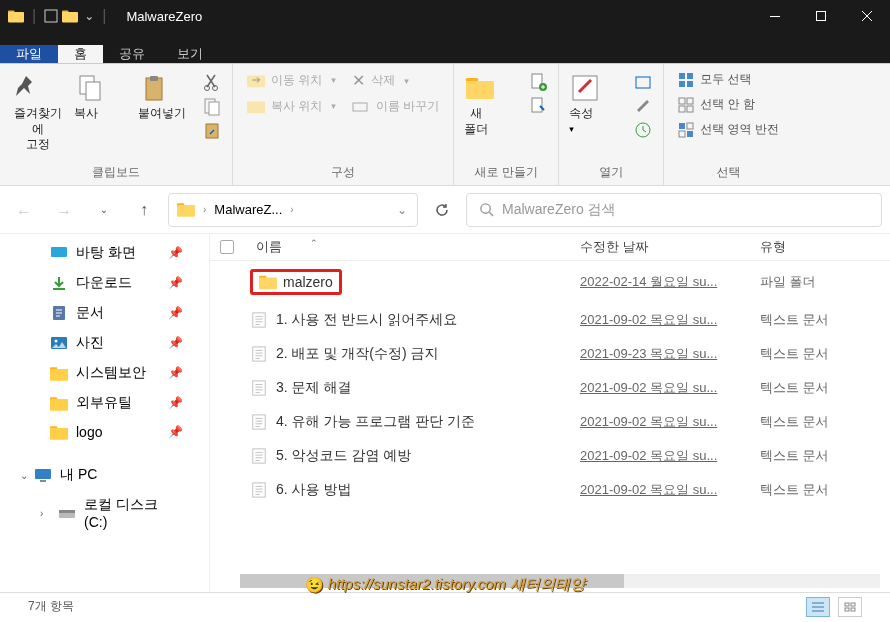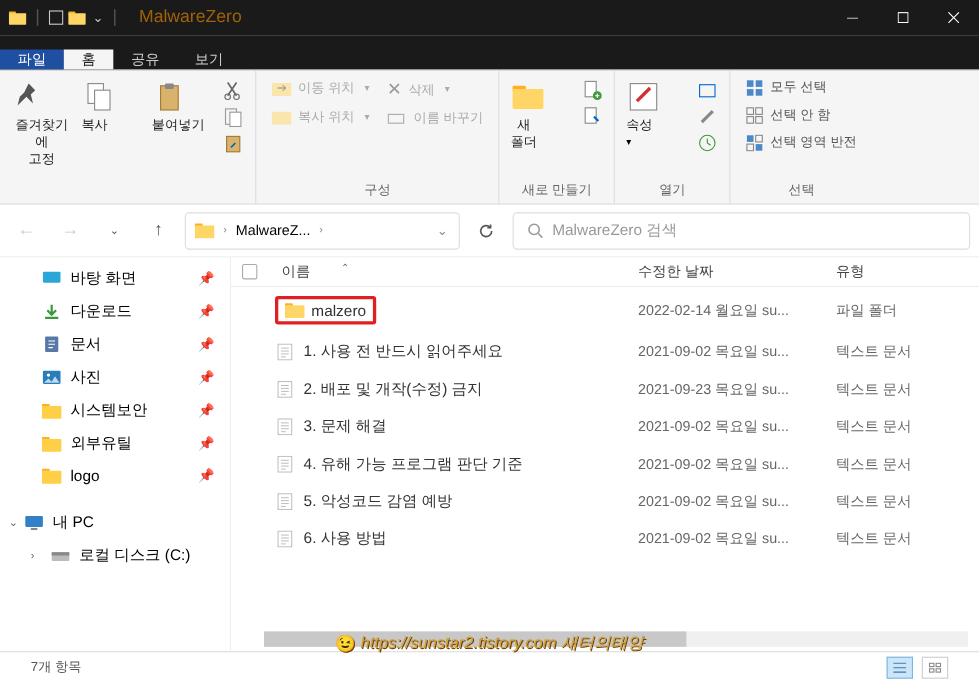--- a/index.html
+++ b/index.html
@@ -3,21 +3,21 @@
 <meta charset="utf-8">
 <style>
 * { margin: 0; padding: 0; box-sizing: border-box; font-family: "Segoe UI", "Malgun Gothic", sans-serif; }
 body { background: #fff; width: 890px; height: 622px; overflow: hidden; position: relative; }
 
 
 .titlebar { height: 32px; background: #1a1a1a; display: flex; align-items: center; color: #fff; }
 .titlebar-icons { display: flex; align-items: center; gap: 4px; padding: 0 8px; }
 .titlebar-icons .folder-mini { width: 16px; height: 14px; }
 .tb-sep { color: #555; margin: 0 4px; }
-.tb-title { margin-left: 8px; font-size: 16px; color: #a16207; }
+.tb-title { margin-left: 8px; font-size: 13px; color: #ffffff; }
 .tb-spacer { flex: 1; }
 .tb-btn { width: 46px; height: 32px; display: flex; align-items: center; justify-content: center; color: #fff; font-size: 14px; }
 
 
 .tabrow { height: 32px; background: #1a1a1a; display: flex; align-items: flex-end; border-bottom: 1px solid #ccc; }
 .tab { padding: 0 16px; display: flex; align-items: center; font-size: 13px; color: #fff; }
 .tab.file { background: #1e4fa0; }
 .tab.active { background: #f5f5f5; color: #222; }
 .tab.inactive { color: #ccc; }
 
@@ -39,40 +39,40 @@
 .navbar { height: 48px; display: flex; align-items: center; padding: 6px 8px; gap: 8px; border-bottom: 1px solid #eee; }
 .nav-btn { width: 32px; height: 32px; display: flex; align-items: center; justify-content: center; color: #555; font-size: 16px; border-radius: 4px; }
 .nav-btn.dis { color: #ccc; }
 .addr { flex: 0 0 250px; height: 34px; border: 1px solid #ddd; border-radius: 4px; display: flex; align-items: center; padding: 0 8px; gap: 6px; font-size: 13px; }
 .addr .chev { color: #888; font-size: 10px; margin: 0 2px; }
 .addr-spacer { flex: 1; }
 .search { flex: 1; height: 34px; border: 1px solid #ddd; border-radius: 4px; display: flex; align-items: center; padding: 0 12px; gap: 8px; color: #999; font-size: 14px; }
 
 
 .main { display: flex; height: 358px; }
-.sidebar { width: 210px; border-right: 1px solid #eee; overflow-y: auto; padding: 4px 4px; }
+.sidebar { width: 210px; border-right: 1px solid #eee; overflow-y: auto; padding: 4px 16px; }
 .sb-item { display: flex; align-items: center; gap: 8px; padding: 6px 12px 6px 34px; font-size: 14px; position: relative; }
 .sb-item .pin-icon { position: absolute; right: 10px; color: #888; font-size: 12px; }
 .sb-item.pc { padding-left: 18px; }
 .sb-item.pc .expand { position: absolute; left: 4px; font-size: 10px; color: #666; }
 .sb-item.disk { padding-left: 42px; }
 .sb-icn { width: 18px; height: 16px; display: flex; align-items: center; justify-content: center; }
 
 .files { flex: 1; display: flex; flex-direction: column; overflow: hidden; }
 .fh { display: flex; padding: 4px 10px; border-bottom: 1px solid #eee; font-size: 13px; color: #444; }
 .fh-check { width: 30px; display: flex; align-items: center; }
 .fh-name { flex: 1; padding-left: 6px; position: relative; }
 .fh-name .sort-up { position: absolute; left: 60px; top: 0; font-size: 9px; color: #666; }
 .fh-date { width: 180px; }
 .fh-type { width: 120px; }
 .flist { flex: 1; overflow-y: auto; }
 .frow { display: flex; align-items: center; padding: 8px 10px; font-size: 14px; color: #333; }
 .frow .fcheck { width: 30px; }
 .frow .fname { flex: 1; display: flex; align-items: center; gap: 8px; }
-.frow .fdate { width: 180px; color: #666; font-size: 13px; white-space: nowrap; overflow: hidden; text-overflow: ellipsis; }
+.frow .fdate { width: 180px; color: #666; font-size: 13px; white-space: nowrap; overflow: hidden; text-overflow: ellipsis; text-decoration: underline; }
 .frow .ftype { width: 120px; color: #666; font-size: 13px; }
 .frow.highlighted .fname-box { border: 3px solid #e02020; border-radius: 3px; padding: 2px 6px; display: flex; align-items: center; gap: 6px; }
 .file-icon, .folder-icon-sm { width: 18px; height: 16px; }
 
 .hscroll { height: 14px; background: #f0f0f0; margin: 0 10px 4px 30px; position: relative; }
 .hscroll-thumb { position: absolute; left: 0; top: 0; height: 100%; width: 60%; background: #c8c8c8; }
 
 
 .status { height: 28px; border-top: 1px solid #ddd; display: flex; align-items: center; padding: 0 28px; font-size: 12px; color: #555; gap: 8px; }
 .status .spacer { flex: 1; }
@@ -168,20 +168,21 @@
         <svg class="mini" viewBox="0 0 20 20">
             <rect x="3" y="3" width="10" height="14" fill="none" stroke="#999"></rect>
             <rect x="7" y="6" width="10" height="13" fill="#fff" stroke="#999"></rect>
           </svg>
         <svg class="mini" viewBox="0 0 20 20">
             <rect x="4" y="4" width="12" height="14" fill="#d9b36c" stroke="#a07830"></rect>
             <path d="M8 14 L12 10" stroke="#06c" stroke-width="1.5"></path>
           </svg>
       </div>
     </div>
+    <div class="group-label">클립보드</div>
   </div>
 
   <div class="group">
     <div class="group-body">
       <div class="btn-stack">
         <div class="btn-med disabled">
           <svg width="18" height="18" viewBox="0 0 20 16">
               <rect class="folder-svg" x="0" y="3" width="20" height="13" rx="1" opacity="0.5"></rect>
               <path d="M6 8 L14 8 M11 5 L14 8 L11 11" stroke="#888" fill="none"></path>
             </svg>

